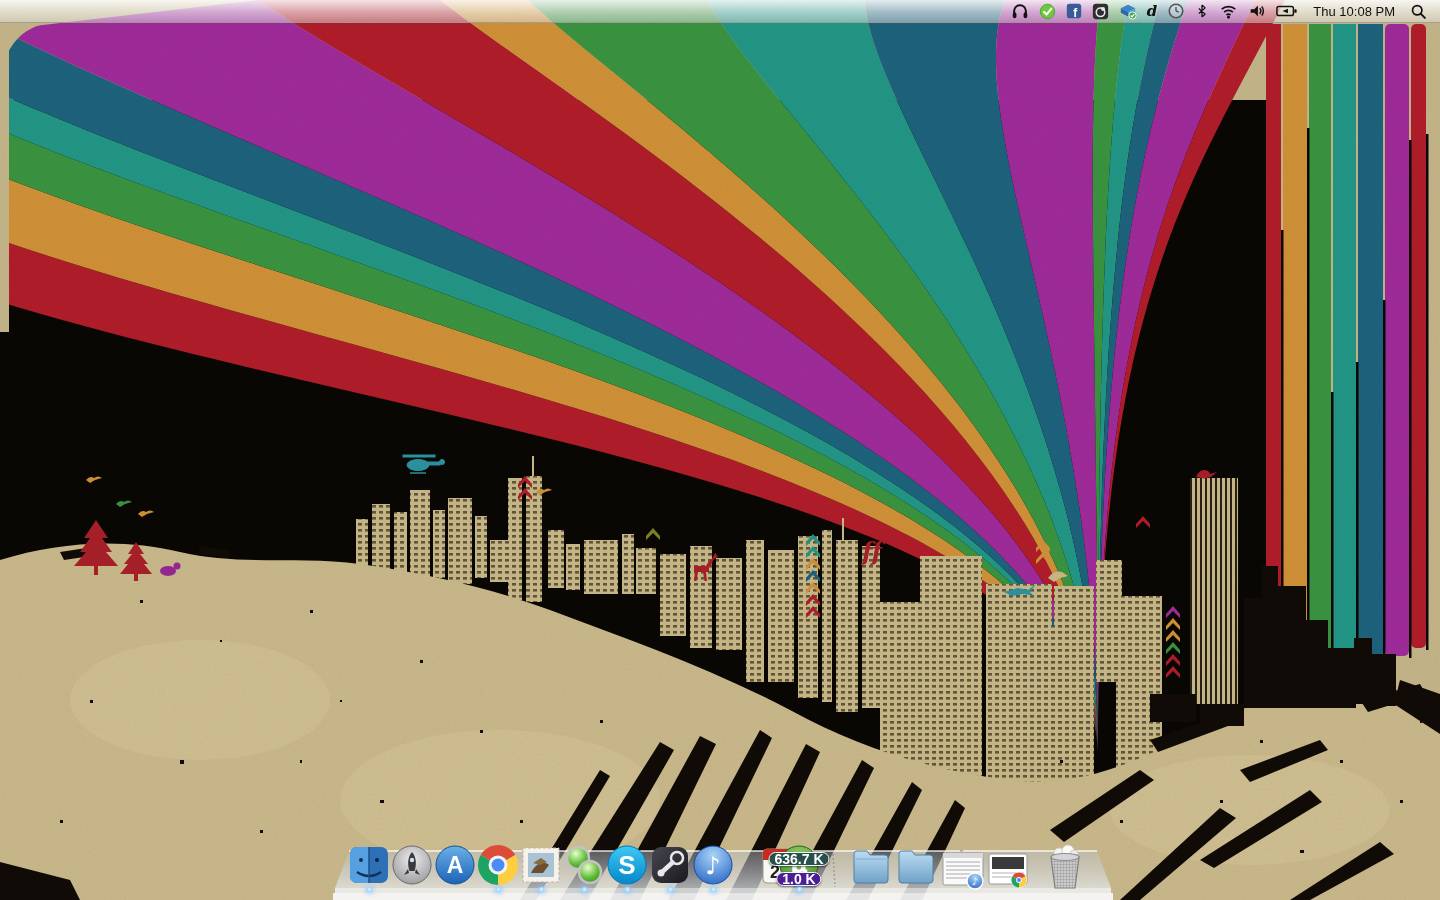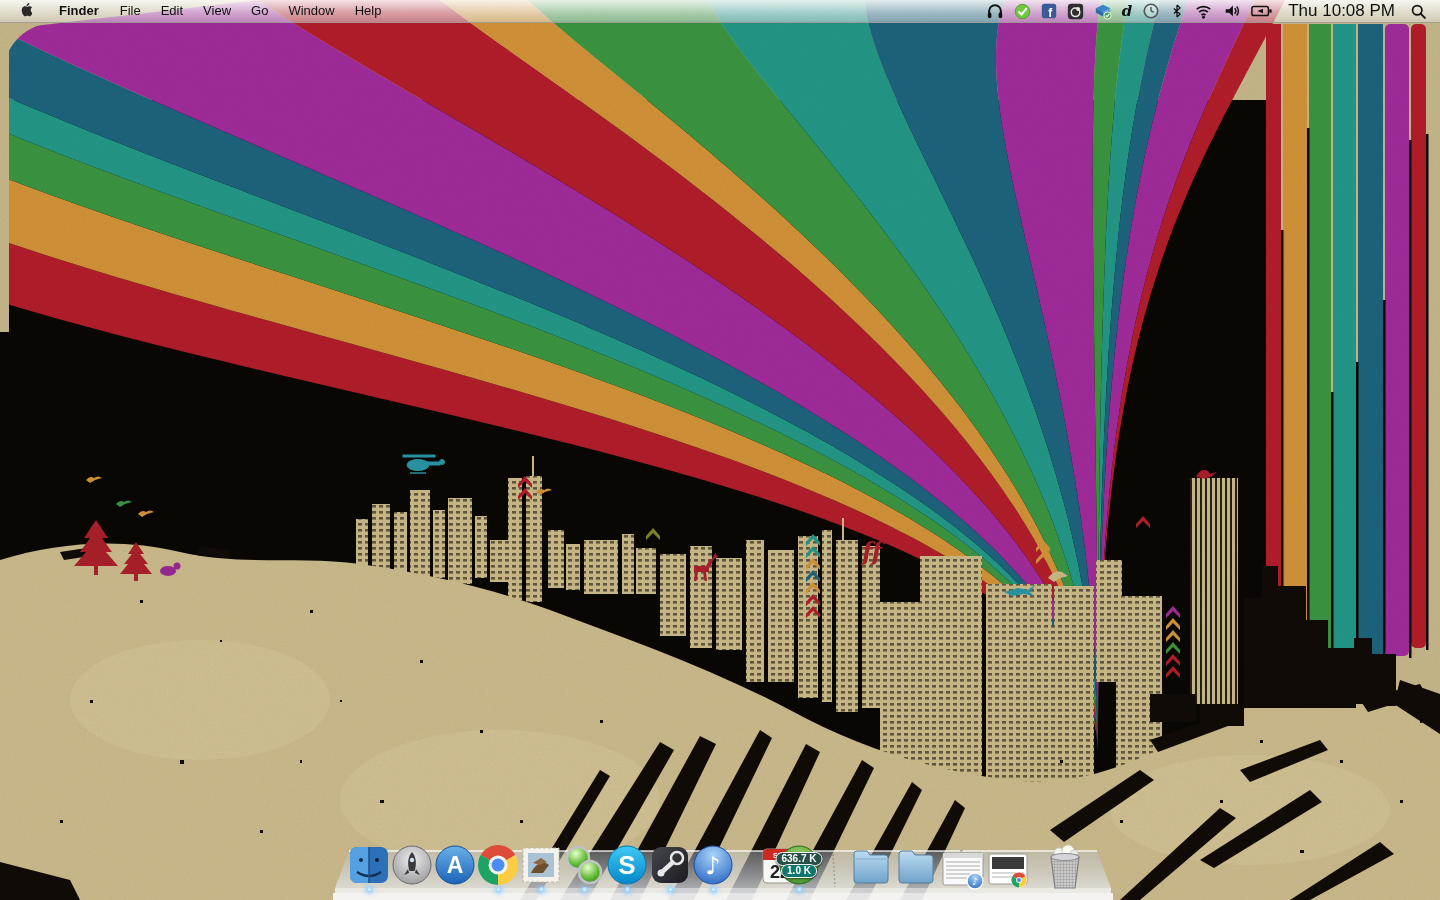--- a/index.html
+++ b/index.html
@@ -11,37 +11,37 @@
   #menubar{position:absolute;left:0;top:0;width:1440px;height:22px;
     background:linear-gradient(rgba(255,255,255,.88),rgba(245,245,245,.62) 55%,rgba(225,225,225,.5));
     border-bottom:1px solid rgba(60,55,45,.45);
     display:flex;align-items:center;font-size:13px;color:#111;z-index:40;}
   .mleft{display:flex;align-items:center;height:22px;}
   .apple{padding:0 16px 0 18px;display:flex;align-items:center;height:22px;}
   .mi{padding:0 10px;line-height:22px;height:22px;cursor:default;}
   .mi.bold{font-weight:bold;padding:0 11px;}
   .mright{margin-left:auto;display:flex;align-items:center;height:22px;padding-right:8px;}
   .si{display:flex;align-items:center;justify-content:center;height:22px;padding:0 5px;}
-  .clock{padding:0 10px;font-size:17px;white-space:nowrap;}
+  .clock{padding:0 10px;font-size:13px;white-space:nowrap;}
   .dglyph{font-family:"DejaVu Serif",serif;font-style:italic;font-weight:bold;font-size:15px;line-height:22px;}
 
   
   #dock{position:absolute;left:333px;top:843px;width:780px;height:57px;z-index:30;}
   #dock .shelf{position:absolute;left:0;top:0;}
   .dicon{position:absolute;width:44px;height:44px;top:0;}
   .dicon svg{display:block;}
   .light{position:absolute;top:44px;width:7px;height:6px;border-radius:50%;
     background:radial-gradient(circle at 50% 40%, #eaf8ff 0%, #9fd8ff 45%, rgba(90,170,255,.25) 75%, rgba(90,170,255,0) 100%);
     box-shadow:0 0 4px 1px rgba(140,200,255,.8);}
   .pill{position:absolute;left:50%;transform:translateX(-50%);
-    color:#fff;font-size:10px;font-weight:bold;line-height:10px;padding:1px 5px;
+    color:#fff;font-size:14px;font-weight:bold;line-height:10px;padding:1px 5px;
     border:1.5px solid #f5f5f5;border-radius:9px;white-space:nowrap;
     box-shadow:0 1px 2px rgba(0,0,0,.5);}
   .pill.top{top:9px;background:#27504a;}
-  .pill.bot{bottom:9px;background:#0f766e;}
+  .pill.bot{bottom:1px;background:#4c1d95;}
 </style>
 </head>
 <body>
 
 <div id="stage">
 
 <svg id="wallpaper" viewBox="0 0 1440 900" xmlns="http://www.w3.org/2000/svg">
   <defs>
     <pattern id="win" width="7" height="6" patternUnits="userSpaceOnUse">
       <rect x="1" y="1" width="4" height="2.6" fill="#0b0804" opacity="0.55"></rect>
@@ -207,37 +207,20 @@
   </g>
   <g fill="#a12c9e">
     <ellipse cx="168" cy="571" rx="8" ry="5"></ellipse>
         <circle cx="177" cy="566" r="3.5"></circle>
   </g>
 
   <rect x="0" y="0" width="1440" height="900" filter="url(#grain)" opacity="0.09"></rect>
 </svg>
 
 <div id="menubar">
-  <div class="mleft">
-    <div class="apple">
-      <svg width="14" height="17" viewBox="0 0 17 21">
-        <path fill="#2a2a2a" d="M12.9,2.6c0.6-0.8,1-1.8,0.9-2.6c-0.9,0-1.9,0.6-2.5,1.3C10.7,2,10.3,3,10.4,3.9C11.4,3.9,12.3,3.3,12.9,2.6z
-        M15.6,8.6c0-2,1.7-3,1.8-3.1c-1-1.4-2.5-1.6-3-1.6c-1.3-0.1-2.5,0.8-3.1,0.8c-0.6,0-1.6-0.8-2.7-0.7c-1.4,0-2.7,0.8-3.4,2
-        c-1.5,2.5-0.4,6.3,1,8.4c0.7,1,1.5,2.1,2.6,2.1c1,0,1.4-0.7,2.7-0.7c1.3,0,1.6,0.7,2.7,0.7c1.1,0,1.8-1,2.5-2
-        c0.8-1.2,1.1-2.3,1.1-2.4C17.8,12.1,15.6,11.2,15.6,8.6z"></path>
-      </svg>
-    </div>
-    <div class="mi bold">Finder</div>
-    <div class="mi">File</div>
-    <div class="mi">Edit</div>
-    <div class="mi">View</div>
-    <div class="mi">Go</div>
-    <div class="mi">Window</div>
-    <div class="mi">Help</div>
-  </div>
   <div class="mright">
     <div class="si">
       <svg width="18" height="18" viewBox="0 0 20 20">
             <path d="M3.5,13V10a6.5,6.5 0 0 1 13,0v3" stroke="#111" stroke-width="2.2" fill="none"></path>
             <rect x="2" y="11.5" width="4" height="6.5" rx="2" fill="#111"></rect>
             <rect x="14" y="11.5" width="4" height="6.5" rx="2" fill="#111"></rect>
           </svg>
     </div>
     <div class="si">
       <svg width="17" height="17" viewBox="0 0 20 20">

